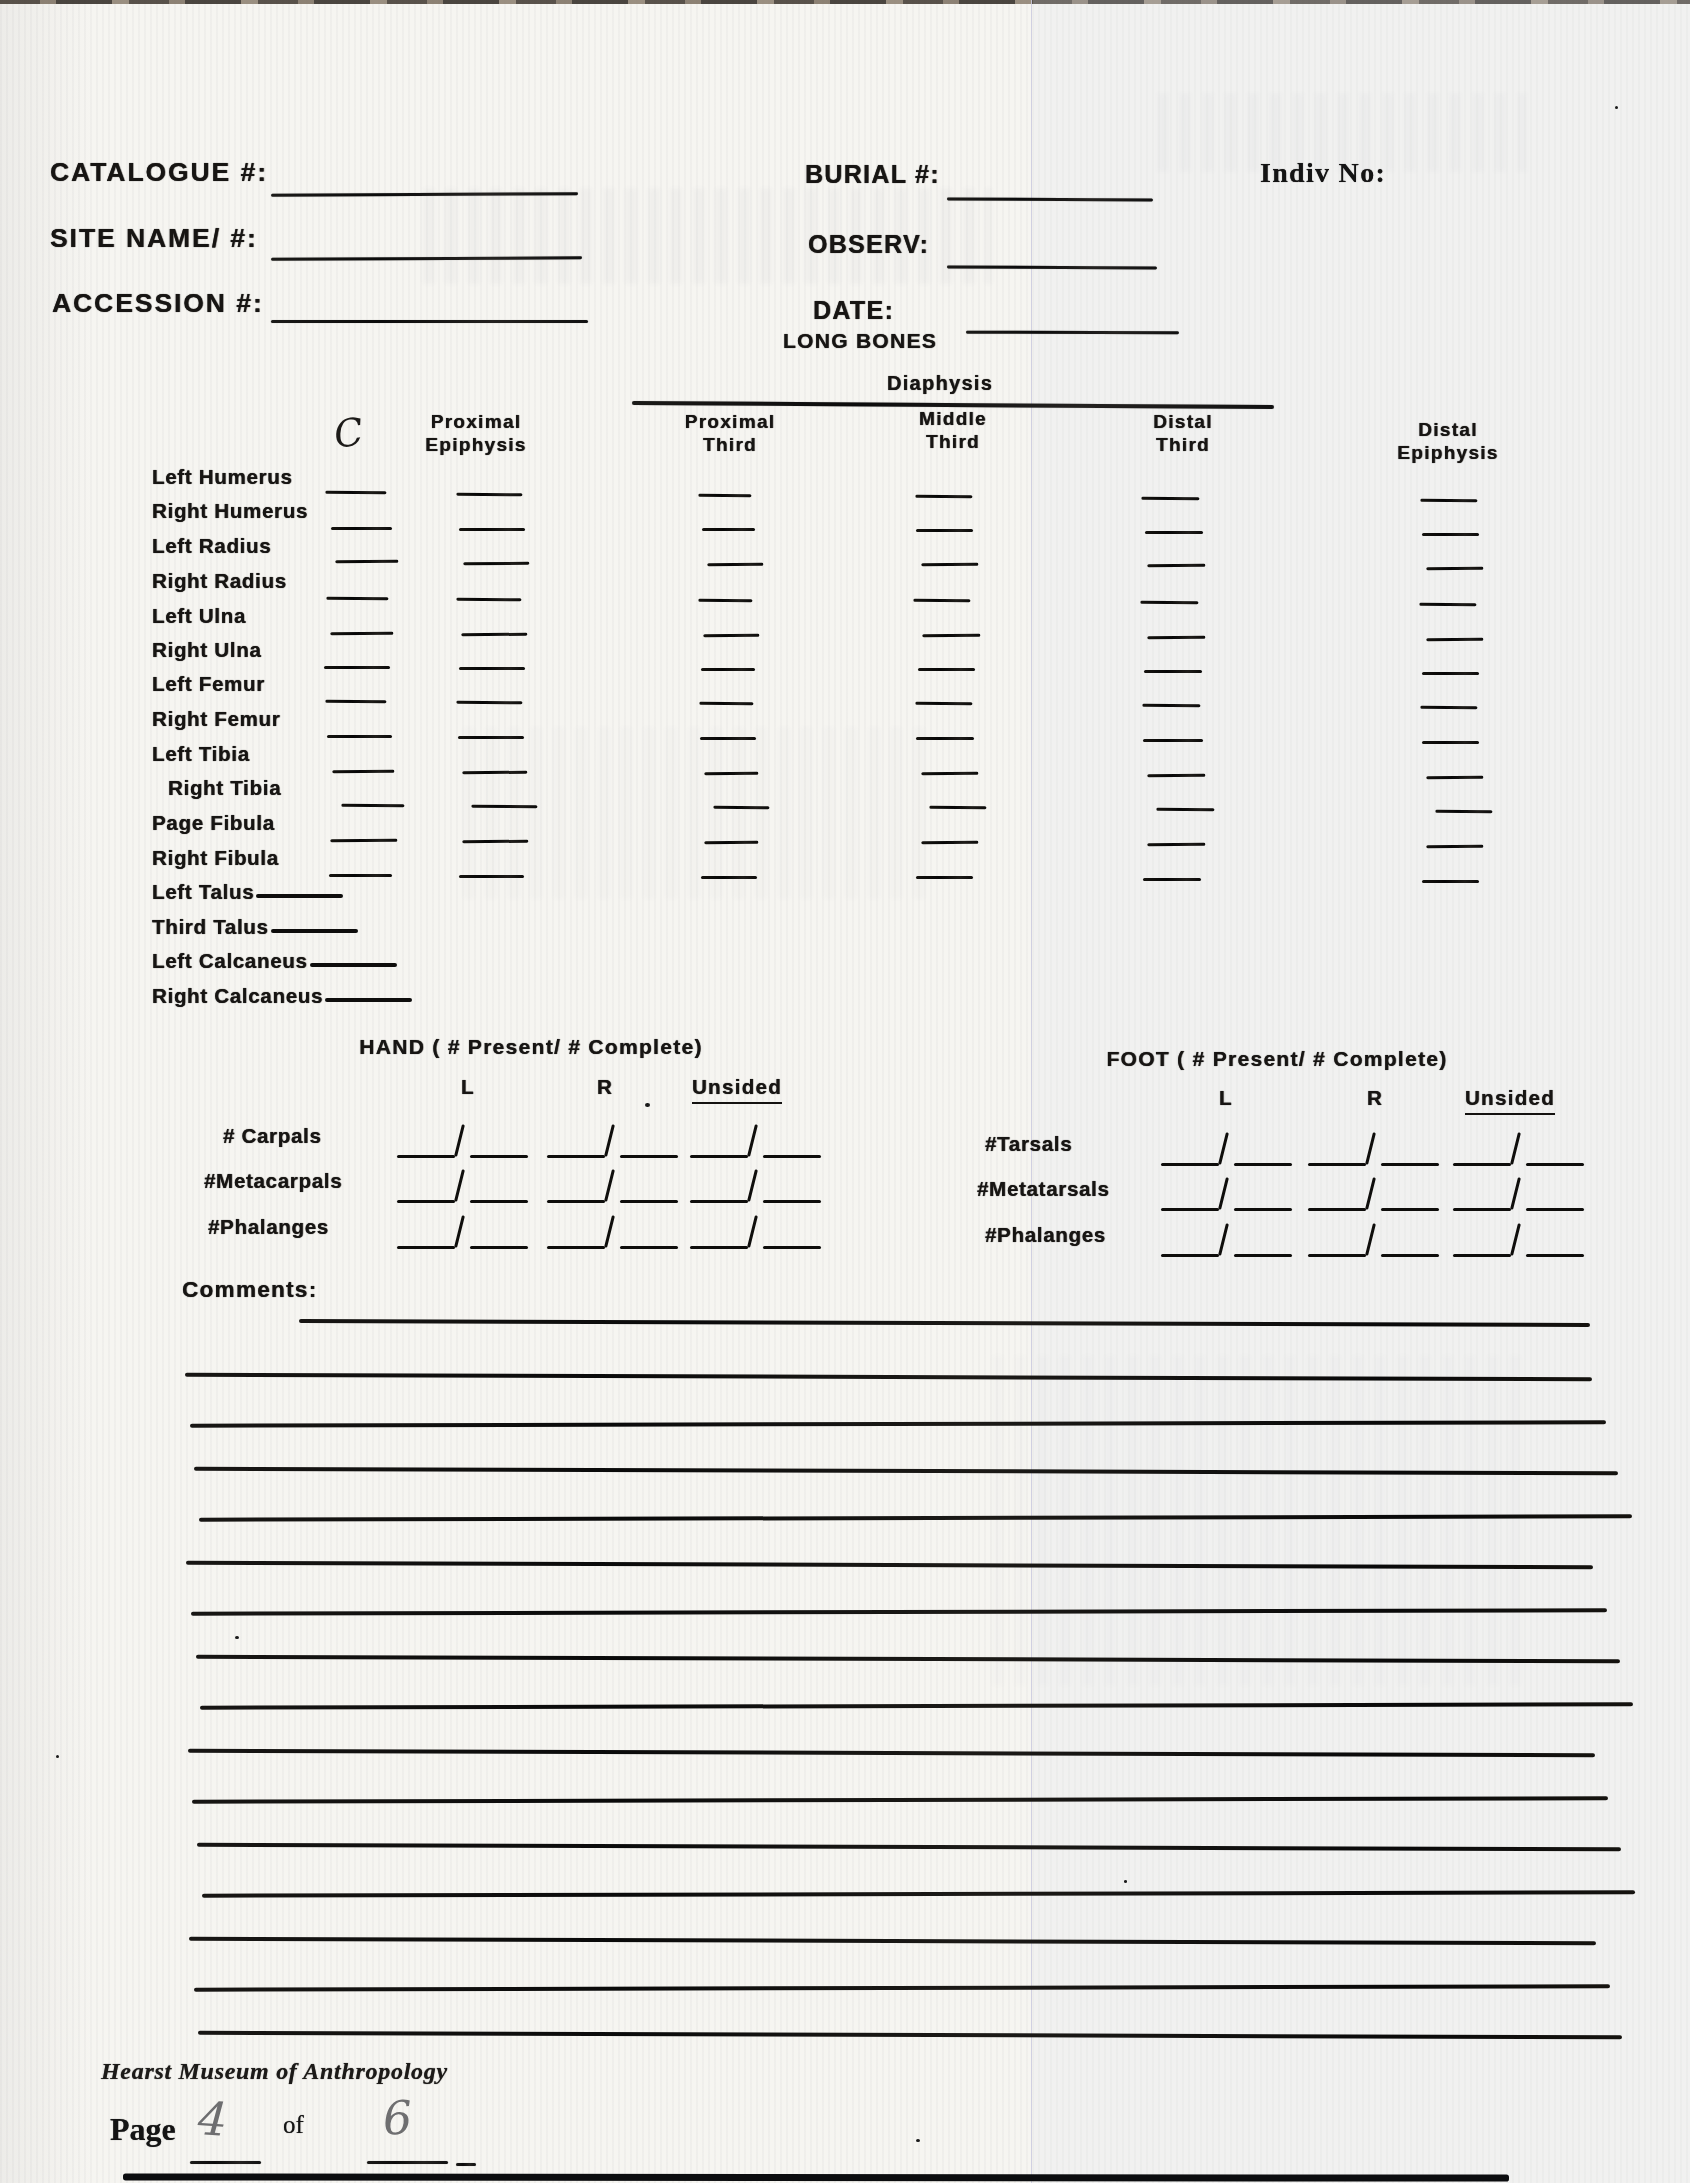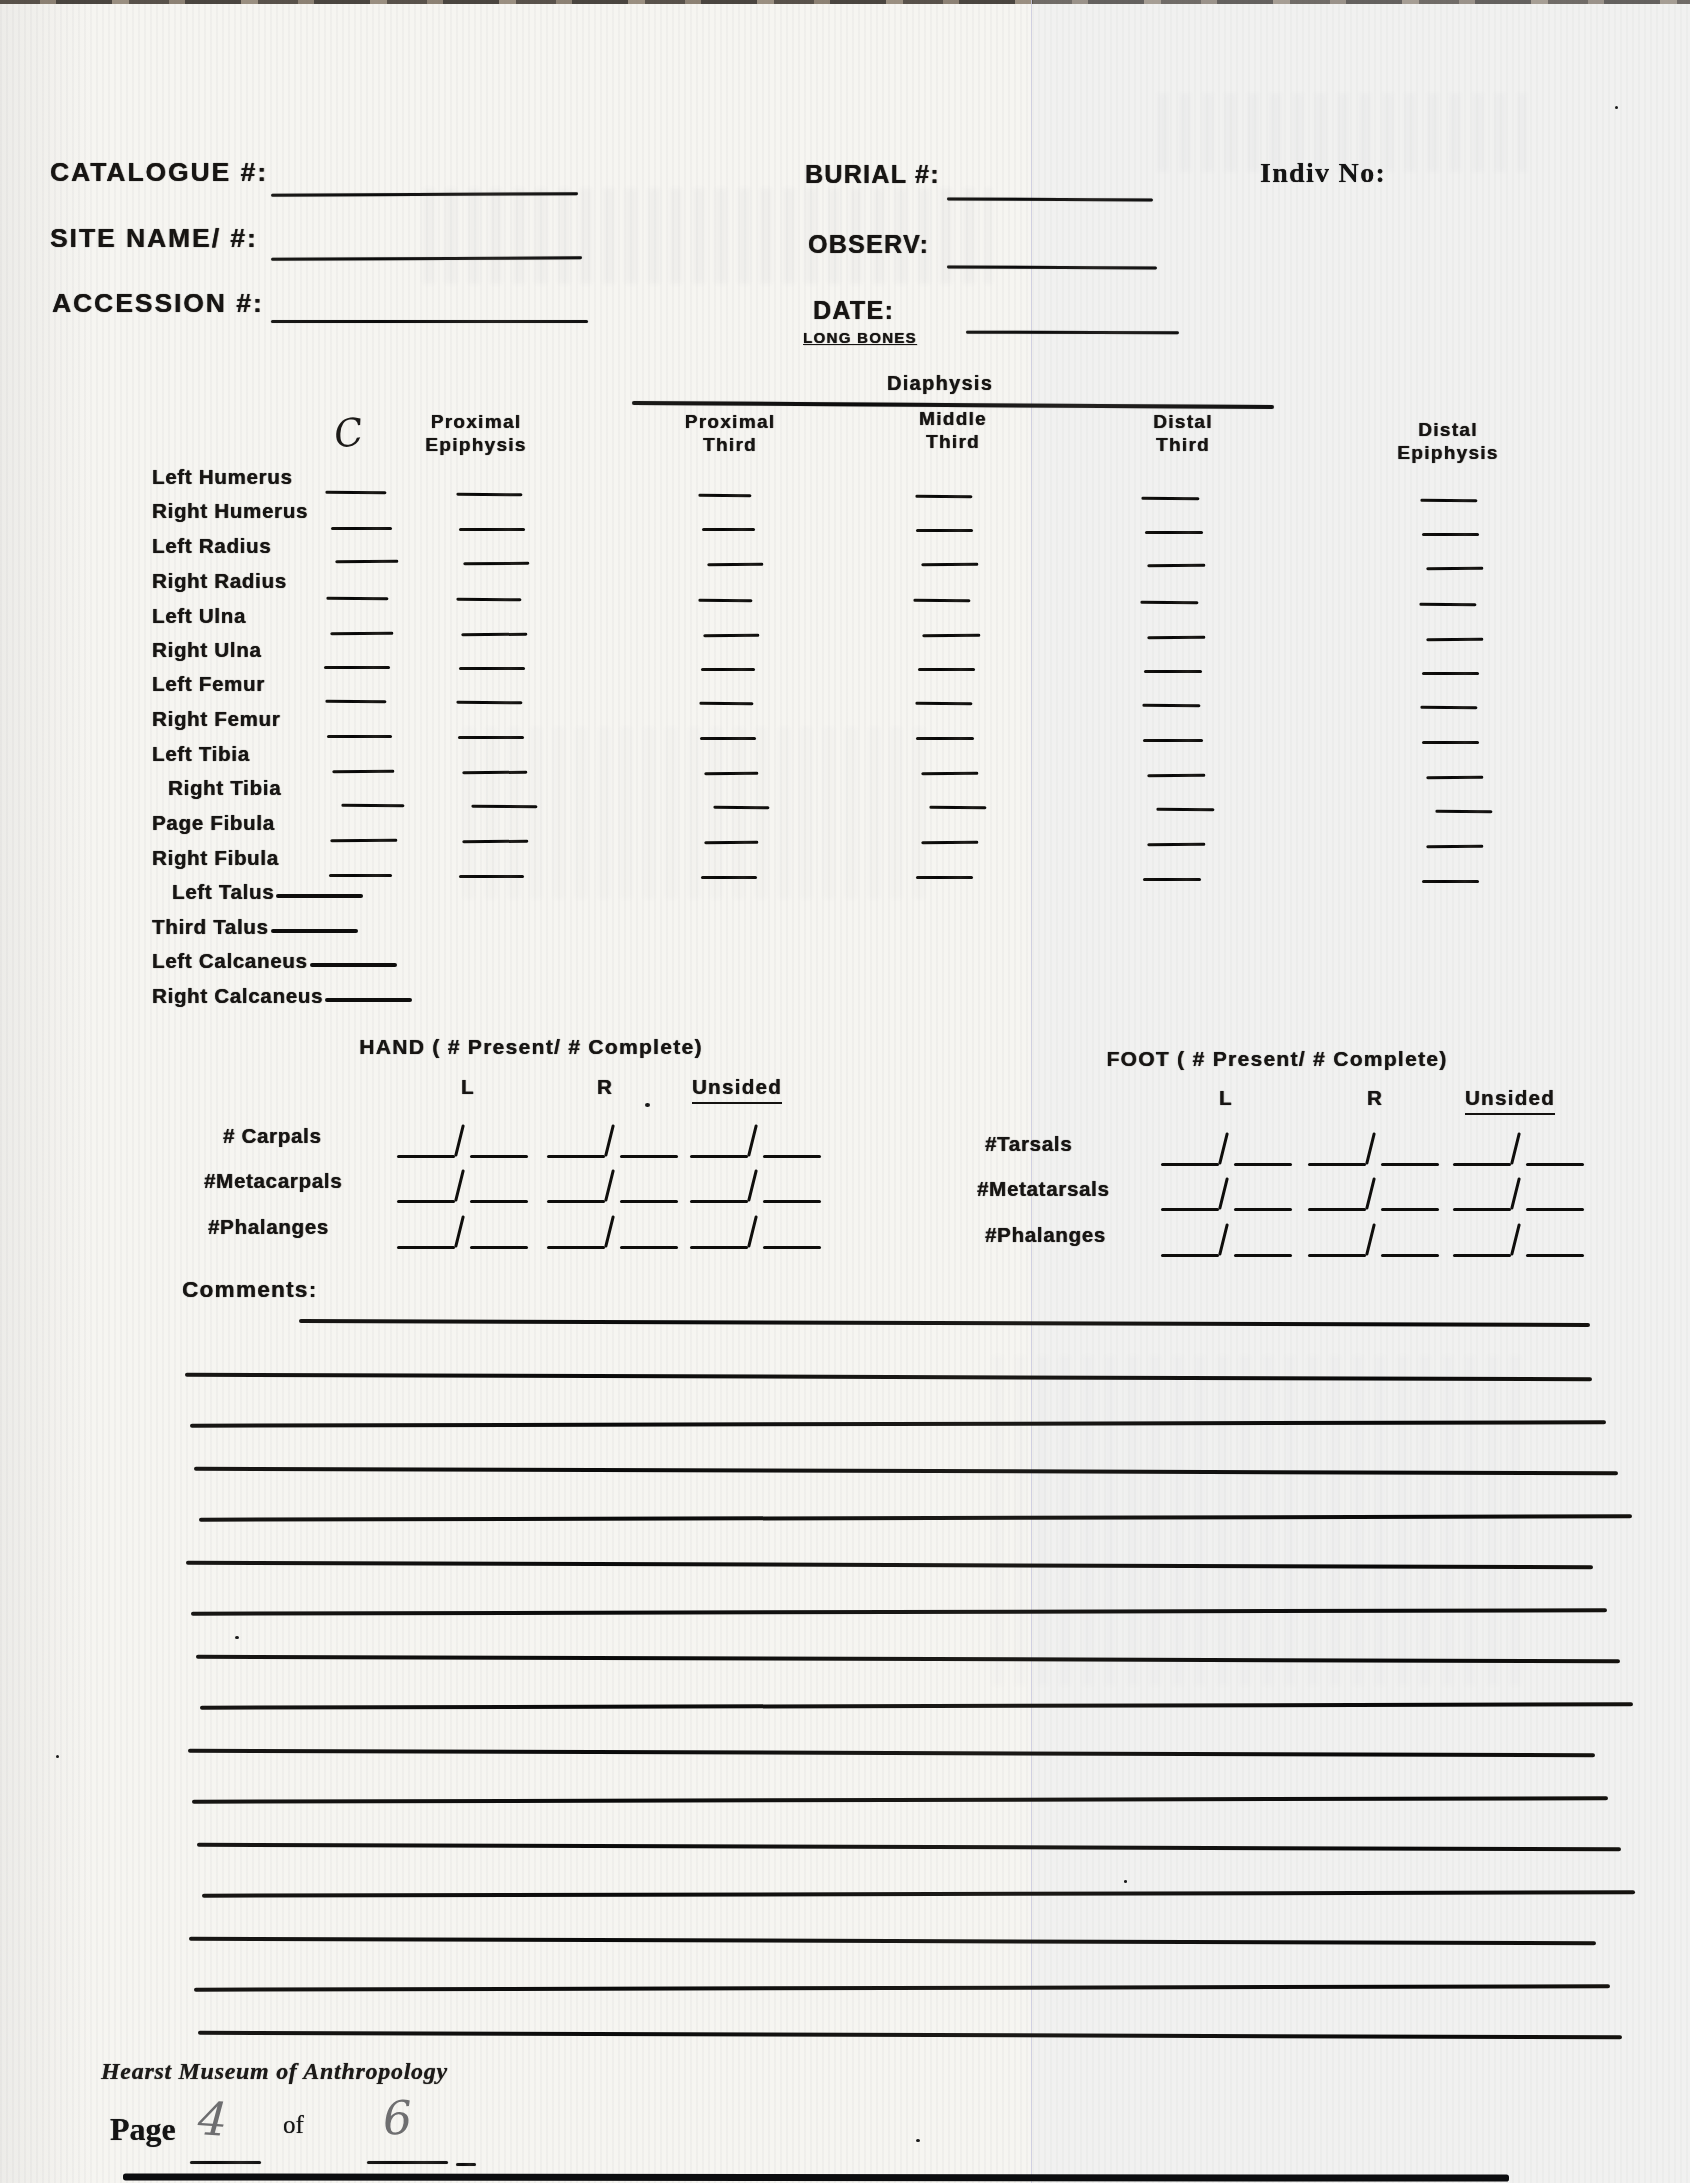--- a/index.html
+++ b/index.html
@@ -74,21 +74,21 @@
   <div class="abs fl" style="left:947px;top:198px;width:206px;transform:rotate(.3deg);"></div>
 
   <div class="abs lbl mid" style="left:808px;top:230px;">OBSERV:</div>
   <div class="abs fl" style="left:947px;top:266px;width:210px;transform:rotate(.25deg);"></div>
 
   <div class="abs lbl mid" style="left:813px;top:296px;">DATE:</div>
   <div class="abs fl" style="left:966px;top:331px;width:213px;transform:rotate(.2deg);"></div>
 
   <div class="abs serif" style="left:1260px;top:157px;font-size:28px;font-weight:700;letter-spacing:1.3px;text-shadow:0 0 0.8px rgba(20,20,20,.8);">Indiv No:</div>
 
-  <div class="abs lbl ctr" style="left:860px;top:329px;font-size:15px;text-decoration:underline;">LONG BONES</div>
+  <div class="abs lbl ctr" style="left:860px;top:329px;font-size:21px;">LONG BONES</div>
   <div class="abs lbl ctr" style="left:940px;top:372px;font-size:20px;">Diaphysis</div>
   <div class="abs fl" style="left:632px;top:403px;width:642px;height:4px;transform:rotate(.35deg);"></div>
 
   <div class="abs" style="left:334px;top:411px;font-family:'DejaVu Serif',serif;font-style:italic;font-size:38px;color:#1d1b19;transform:rotate(-8deg);">C</div>
 
   <div class="abs lbl colhead" style="left:476px;top:410px;">
     <div>Proximal</div>
       <div>Epiphysis</div>
   </div>
   <div class="abs lbl colhead" style="left:730px;top:410px;">
@@ -210,21 +210,21 @@
   <div class="abs bone-row" style="left:0;top:846px;width:1690px;height:34px;">
     <span class="abs lbl bone" style="left:152px;">Right Fibula</span>
     <span class="cell" style="left:329px;top:28px;width:63px;"></span>
     <span class="cell" style="left:459px;top:29px;width:65px;"></span>
     <span class="cell" style="left:701px;top:30px;width:56px;"></span>
     <span class="cell" style="left:916px;top:30px;width:57px;"></span>
     <span class="cell" style="left:1143px;top:32px;width:58px;"></span>
     <span class="cell" style="left:1422px;top:34px;width:57px;"></span>
   </div>
   <div class="abs bone-row" style="left:0;top:880px;width:1690px;height:34px;">
-    <span class="abs lbl bone" style="left:152px;margin-left:20px;"><span>Left Talus</span><span class="tail"></span></span>
+    <span class="abs lbl bone" style="left:152px;"><span>Left Talus</span><span class="tail"></span></span>
   </div>
   <div class="abs bone-row" style="left:0;top:915px;width:1690px;height:34px;">
     <span class="abs lbl bone" style="left:152px;"><span>Third Talus</span><span class="tail"></span></span>
   </div>
   <div class="abs bone-row" style="left:0;top:949px;width:1690px;height:34px;padding-left:44px;">
     <span class="abs lbl bone" style="left:152px;"><span>Left Calcaneus</span><span class="tail"></span></span>
   </div>
   <div class="abs bone-row" style="left:0;top:984px;width:1470px;height:34px;">
     <span class="abs lbl bone" style="left:152px;"><span>Right Calcaneus</span><span class="tail"></span></span>
   </div>

